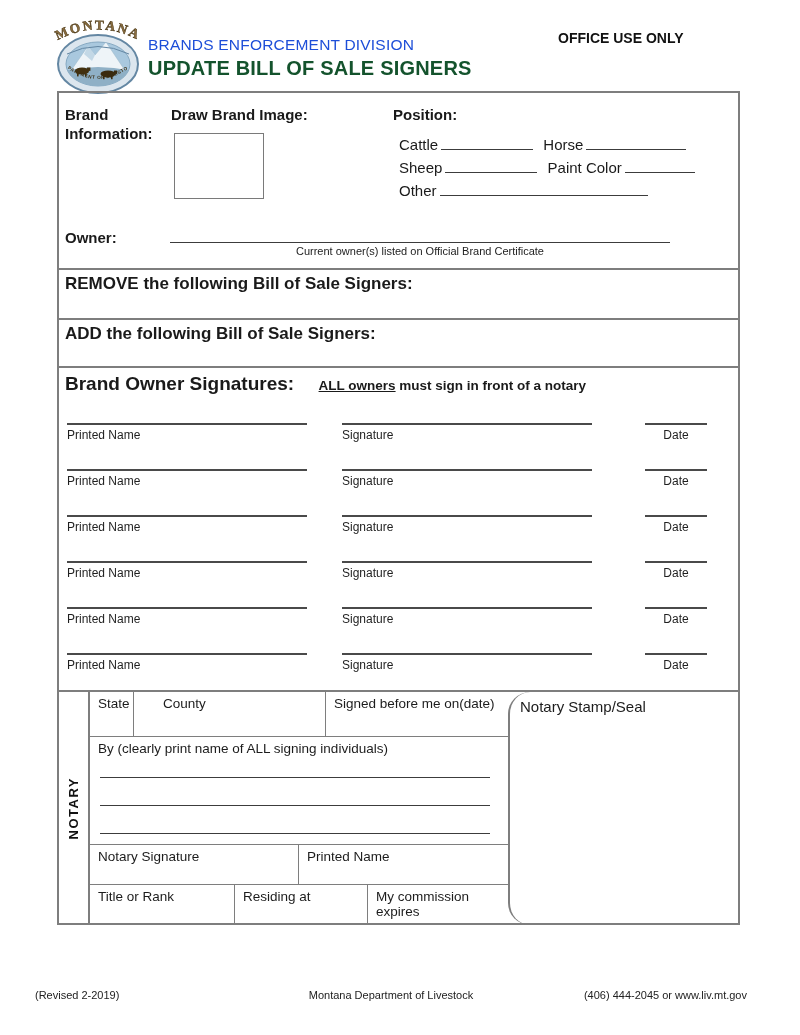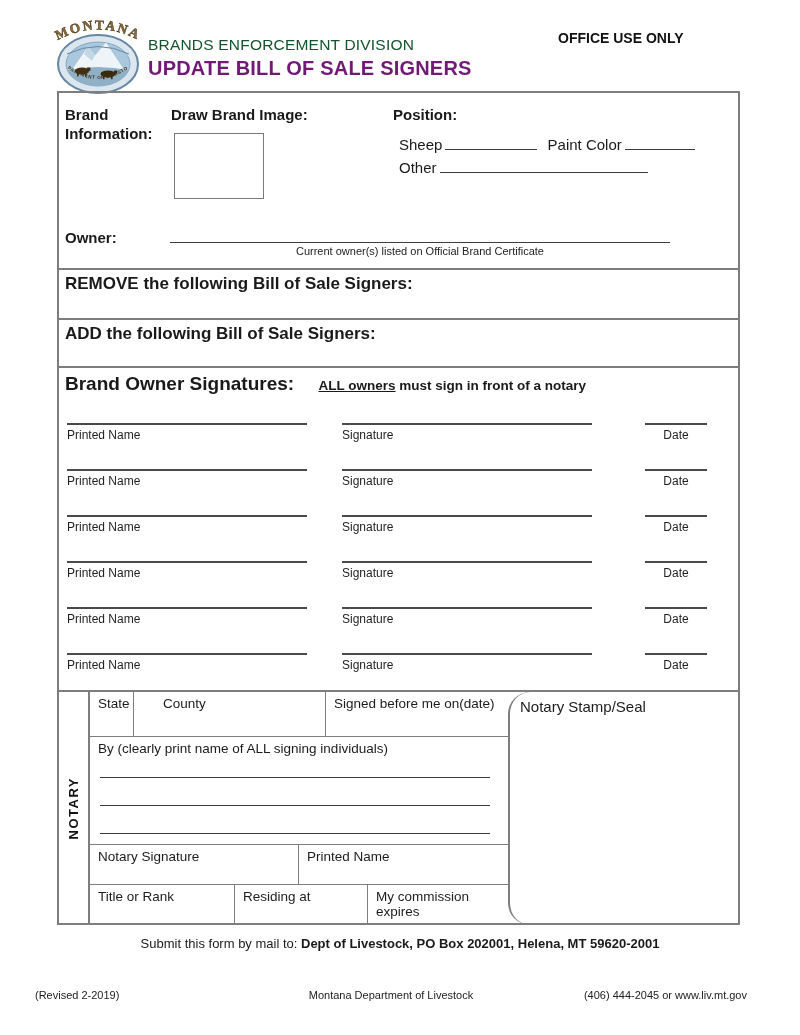--- a/index.html
+++ b/index.html
@@ -3,22 +3,22 @@
 <meta charset="utf-8">
 <style>
   * { margin:0; padding:0; box-sizing:border-box; }
   html,body { background:#ffffff; }
   .page {
     position:relative; width:800px; height:1035px; background:#fff;
     font-family:"Liberation Sans", sans-serif; color:#1a1a1a; overflow:hidden;
   }
   
   .logo { position:absolute; left:54px; top:12px; width:88px; height:84px; }
-  .hdr-division { position:absolute; left:148px; top:36px; font-size:15.5px; font-weight:500; letter-spacing:.2px; color:#14532d; }
-  .hdr-title    { position:absolute; left:148px; top:57px; font-size:20px; font-weight:bold; letter-spacing:.2px; color:#701a75; }
+  .hdr-division { position:absolute; left:148px; top:36px; font-size:15.5px; font-weight:500; letter-spacing:.2px; color:#1d4ed8; }
+  .hdr-title    { position:absolute; left:148px; top:57px; font-size:20px; font-weight:bold; letter-spacing:.2px; color:#14532d; }
   .office-use   { position:absolute; left:558px; top:30px; font-size:14px; font-weight:bold; color:#111; }
 
   
   .form-box {
     position:absolute; left:57px; top:91px; width:683px; height:834px;
     border:2px solid #7e7e7e;
   }
   .sec { position:absolute; left:0; width:679px; }
   .sec + .sec { border-top:2px solid #7e7e7e; }
   .sec-brand { top:0; height:175px; }
@@ -129,20 +129,24 @@
 
   <div class="form-box">
 
     <div class="sec sec-brand">
       <div class="lbl-b15 brand-label">Brand Information:</div>
       <div class="lbl-b15 draw-label">Draw Brand Image:</div>
       <div class="brand-imgbox"></div>
       <div class="lbl-b15 pos-label">Position:</div>
       <div class="pos-fields">
         <div>
+          <span>Cattle</span><span class="fill w92"></span>
+          <span style="margin-left:6px">Horse</span><span class="fill w100"></span>
+        </div>
+        <div>
           <span>Sheep</span><span class="fill w92"></span>
           <span style="margin-left:6px">Paint Color</span><span class="fill w70"></span>
         </div>
         <div>
           <span>Other</span><span class="fill w208"></span>
         </div>
       </div>
       <div class="lbl-b15 owner-label">Owner:</div>
       <div class="owner-line"></div>
       <div class="owner-cap">Current owner(s) listed on Official Brand Certificate</div>
@@ -277,21 +281,18 @@
         <div class="nt-row nt-r4">
           <div class="nt-cell br" style="left:0;width:145px">Title or Rank</div>
           <div class="nt-cell br" style="left:145px;width:133px">Residing at</div>
           <div class="nt-cell" style="left:278px;width:140px">My commission expires</div>
         </div>
       </div>
       <div class="stamp-cell">Notary Stamp/Seal</div>
     </div>
   </div>
 
-  <div class="submit-line">
-    <span>Submit this form by mail to: </span><b>Dept of Livestock, PO Box 202001, Helena, MT 59620-2001</b>
-  </div>
   <div class="footer">
     <span class="f-left">(Revised 2-2019)</span>
     <span class="f-center">Montana Department of Livestock</span>
     <span class="f-right">(406) 444-2045 or www.liv.mt.gov</span>
   </div>
 </div>
 
 </body></html>

